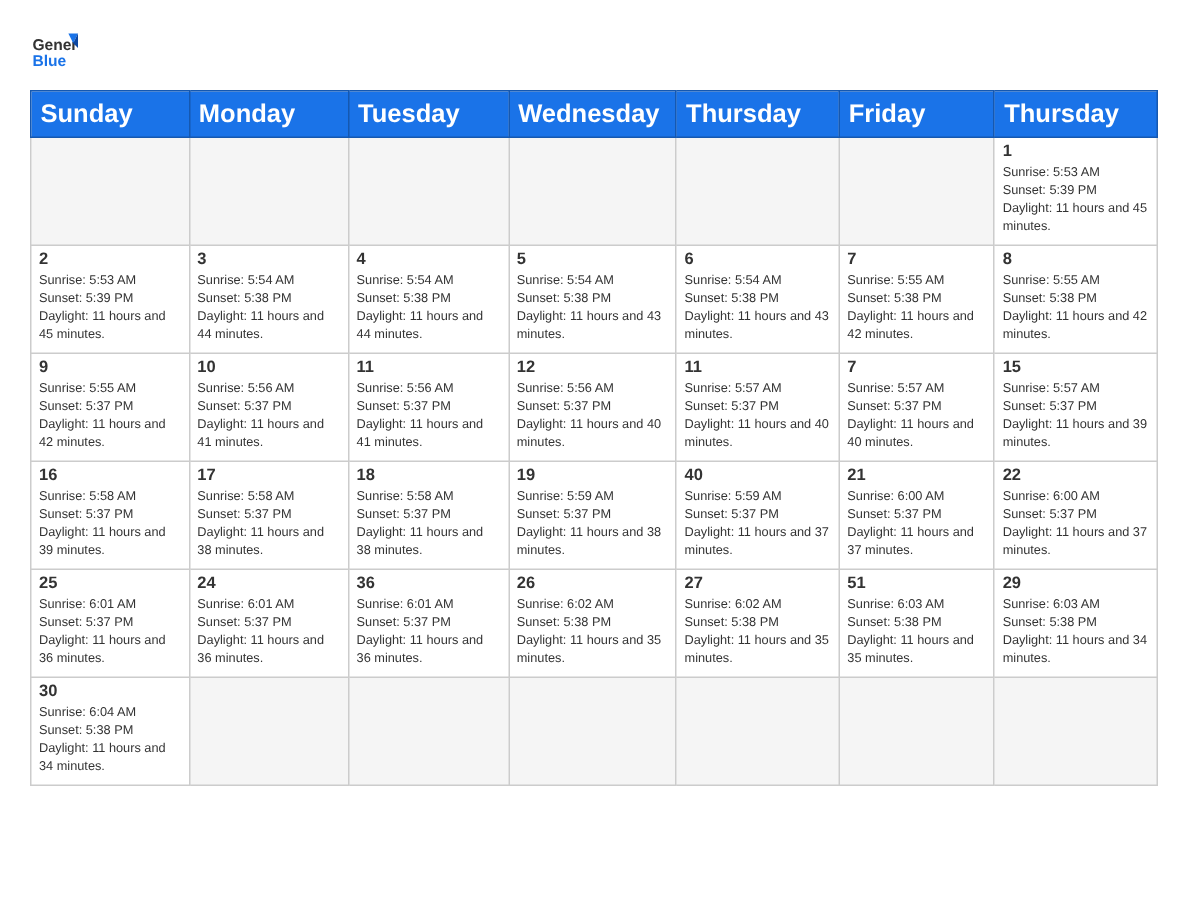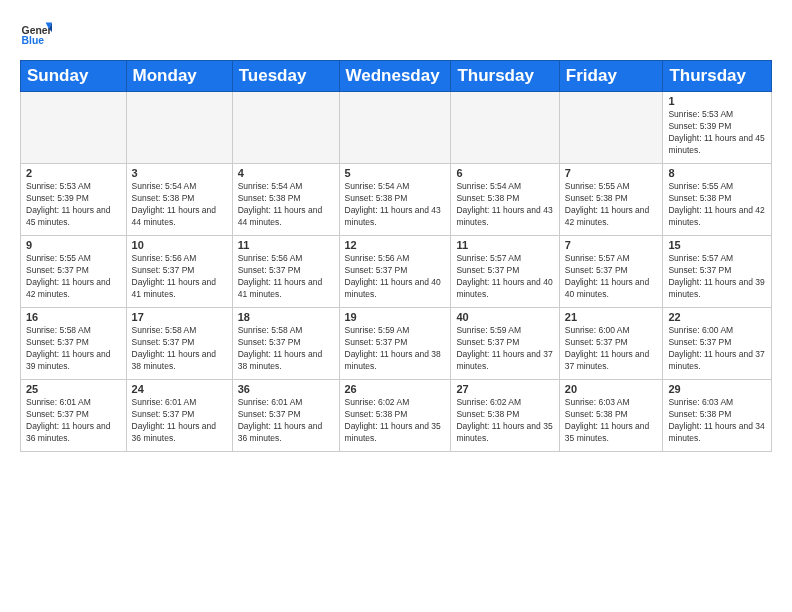--- a/index.html
+++ b/index.html
@@ -233,23 +233,35 @@
           </td>
           <td>
             <div class="day-number">26</div>
             <div class="day-info">Sunrise: 6:02 AM<br>Sunset: 5:38 PM<br>Daylight: 11 hours and 35 minutes.</div>
           </td>
           <td>
             <div class="day-number">27</div>
             <div class="day-info">Sunrise: 6:02 AM<br>Sunset: 5:38 PM<br>Daylight: 11 hours and 35 minutes.</div>
           </td>
           <td>
-            <div class="day-number">20</div>
+            <div class="day-number">51</div>
             <div class="day-info">Sunrise: 6:03 AM<br>Sunset: 5:38 PM<br>Daylight: 11 hours and 35 minutes.</div>
           </td>
           <td>
             <div class="day-number">29</div>
             <div class="day-info">Sunrise: 6:03 AM<br>Sunset: 5:38 PM<br>Daylight: 11 hours and 34 minutes.</div>
           </td>
+        </tr>
+        <tr>
+          <td class="last-row">
+            <div class="day-number">30</div>
+            <div class="day-info">Sunrise: 6:04 AM<br>Sunset: 5:38 PM<br>Daylight: 11 hours and 34 minutes.</div>
+          </td>
+          <td class="empty"></td>
+          <td class="empty"></td>
+          <td class="empty"></td>
+          <td class="empty"></td>
+          <td class="empty"></td>
+          <td class="empty"></td>
         </tr>
       </tbody>
   </table>
 </div>
 
 </body></html>

